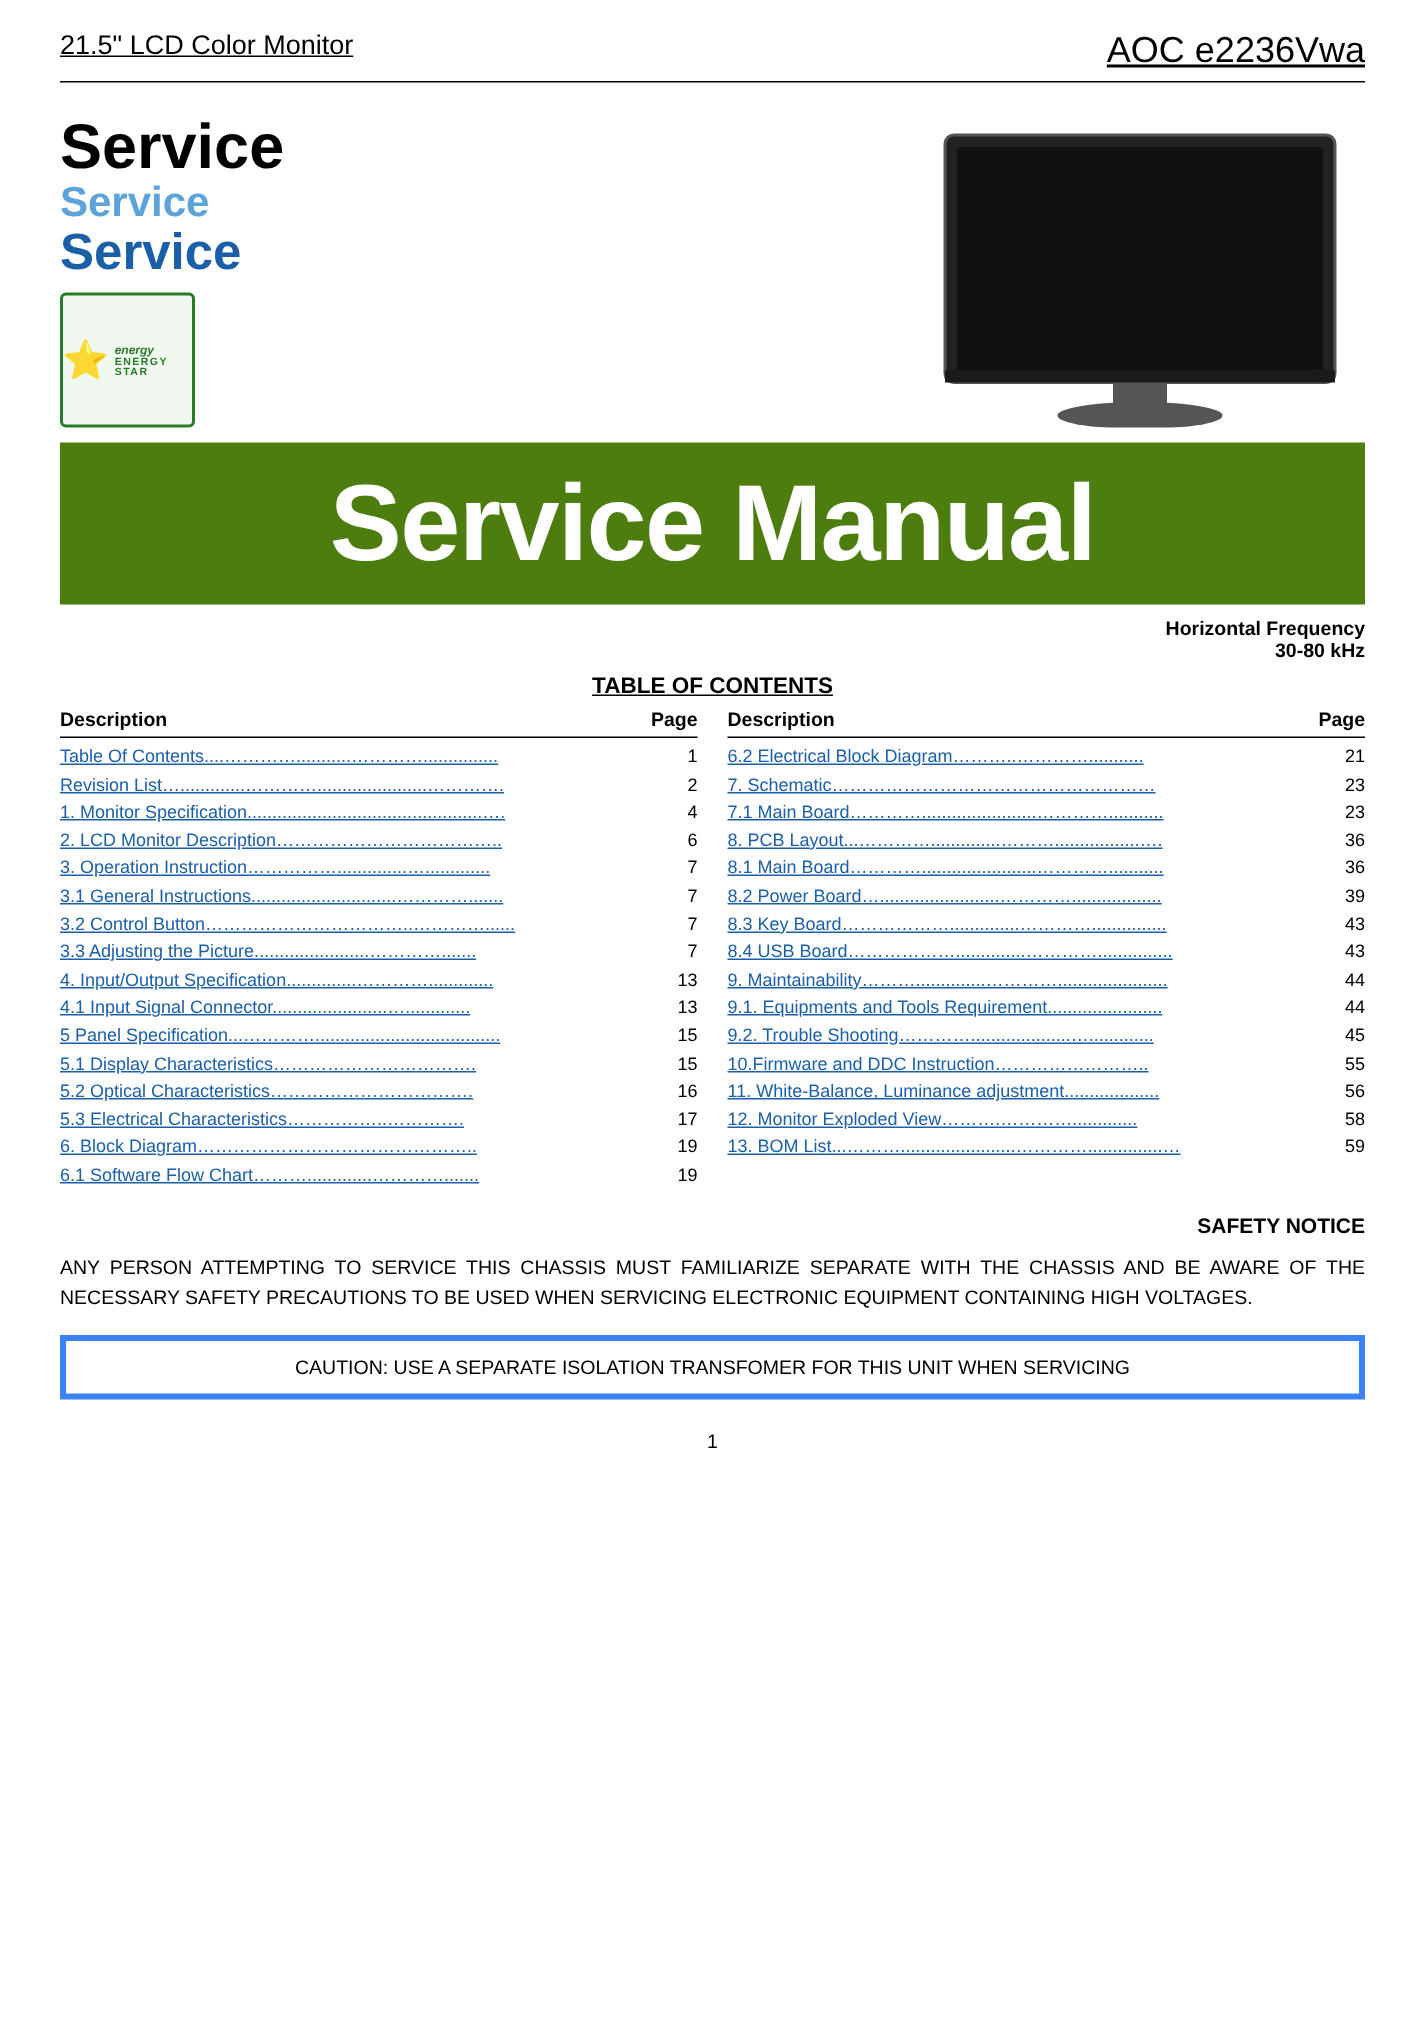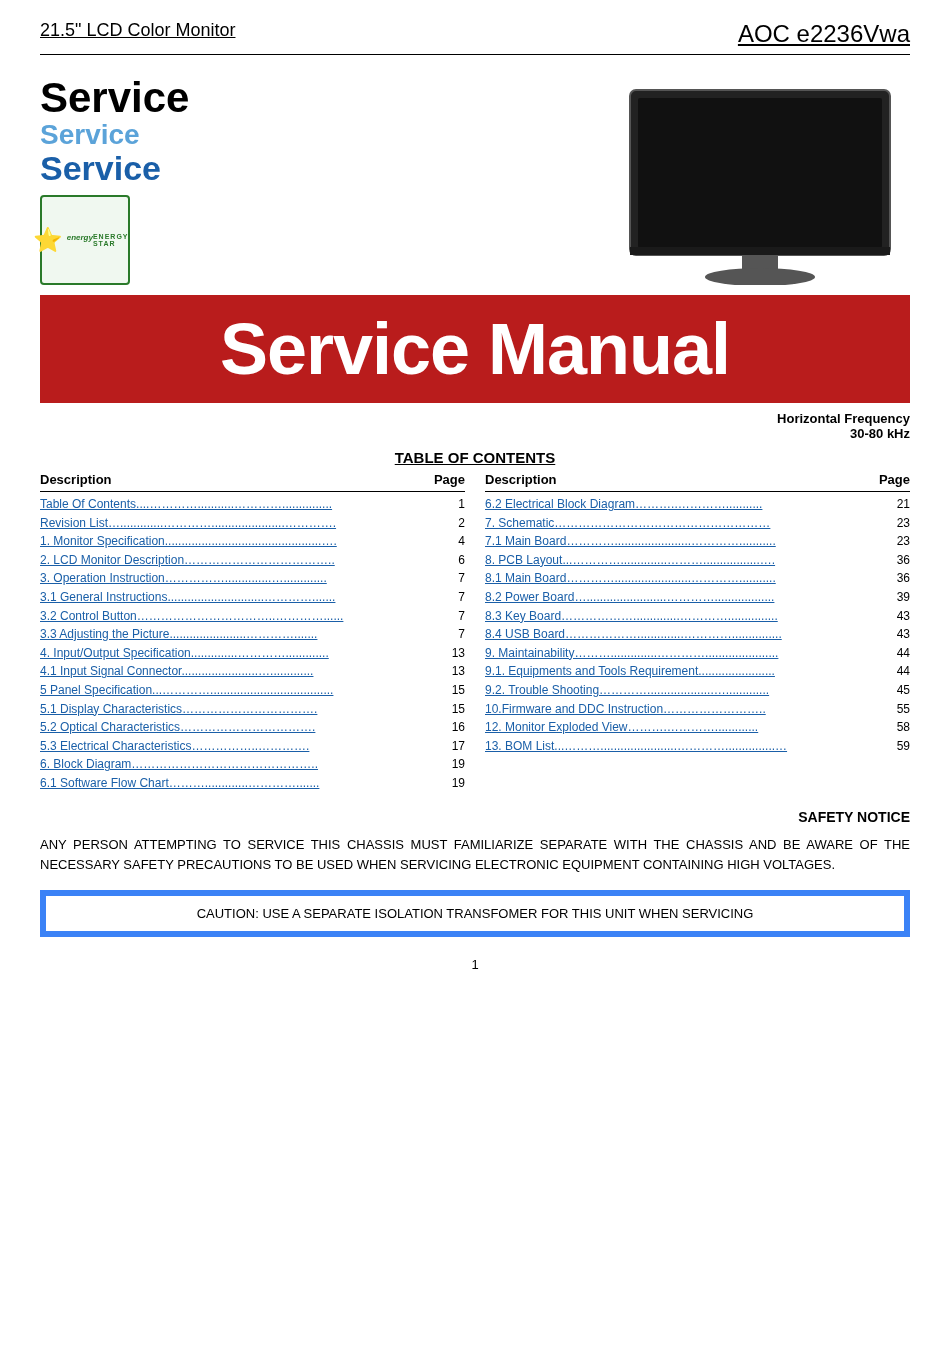--- a/index.html
+++ b/index.html
@@ -81,21 +81,21 @@
     }
     .monitor-image {
       width: 300px;
       height: 220px;
       display: flex;
       align-items: flex-end;
       justify-content: center;
     }
     
     .service-manual-banner {
-      background: #b91c1c;
+      background: #4d7c0f;
       width: 100%;
       padding: 18px 20px;
       margin: 10px 0 8px 0;
       display: flex;
       align-items: center;
       justify-content: center;
     }
     .service-manual-text {
       font-size: 72px;
       font-weight: bold;
@@ -171,21 +171,21 @@
       font-size: 14px;
       margin: 16px 0 10px 0;
     }
     .safety-text {
       font-size: 13px;
       line-height: 1.6;
       text-align: justify;
       margin-bottom: 14px;
     }
     .caution-box {
-      border: 6px solid #3b82f6;
+      border: 4px solid #3b82f6;
       padding: 10px 20px;
       text-align: center;
       font-size: 13px;
       font-weight: normal;
     }
     
     .page-num {
       text-align: center;
       margin-top: 20px;
       font-size: 13px;
@@ -204,21 +204,21 @@
   <div class="top-section">
     <div class="top-left">
       <span class="service-black">Service</span>
       <span class="service-blue-light">Service</span>
       <span class="service-blue-dark">Service</span>
       <div class="energy-star-badge">
         <div style="display:flex; align-items:center; gap:4px;">
           <svg width="36" height="36" viewBox="0 0 36 36">
             <text x="18" y="28" text-anchor="middle" font-size="30" fill="#2a7a2a">⭐</text>
           </svg>
-          <div style="display:flex;align-items:flex-start;">
+          <div style="display:flex;flex-direction:column;align-items:flex-start;">
             <span style="font-size:8px;font-weight:bold;color:#2a7a2a;font-style:italic;">energy</span>
             <span style="font-size:7px;font-weight:bold;color:#2a7a2a;letter-spacing:1px;">ENERGY STAR</span>
           </div>
         </div>
       </div>
     </div>
     <div class="monitor-image">
       <svg width="280" height="200" viewBox="0 0 280 200">
 
         <rect x="10" y="5" width="260" height="165" rx="6" ry="6" fill="#222" stroke="#555" stroke-width="2"></rect>
@@ -369,20 +369,24 @@
           </div>
           <div class="toc-item">
             <span class="toc-link">9.2.  Trouble  Shooting…………....................….............</span>
             <span class="toc-page">45</span>
           </div>
           <div class="toc-item">
             <span class="toc-link">10.Firmware and DDC Instruction……………………..</span>
             <span class="toc-page">55</span>
           </div>
           <div class="toc-item">
+            <span class="toc-link">11. White-Balance, Luminance adjustment...................</span>
+            <span class="toc-page">56</span>
+          </div>
+          <div class="toc-item">
             <span class="toc-link">12.  Monitor  Exploded  View……….………….............</span>
             <span class="toc-page">58</span>
           </div>
           <div class="toc-item">
             <span class="toc-link">13.  BOM List...……….......................…………...............…</span>
             <span class="toc-page">59</span>
           </div>
         </div>
     </div>
   </div>

